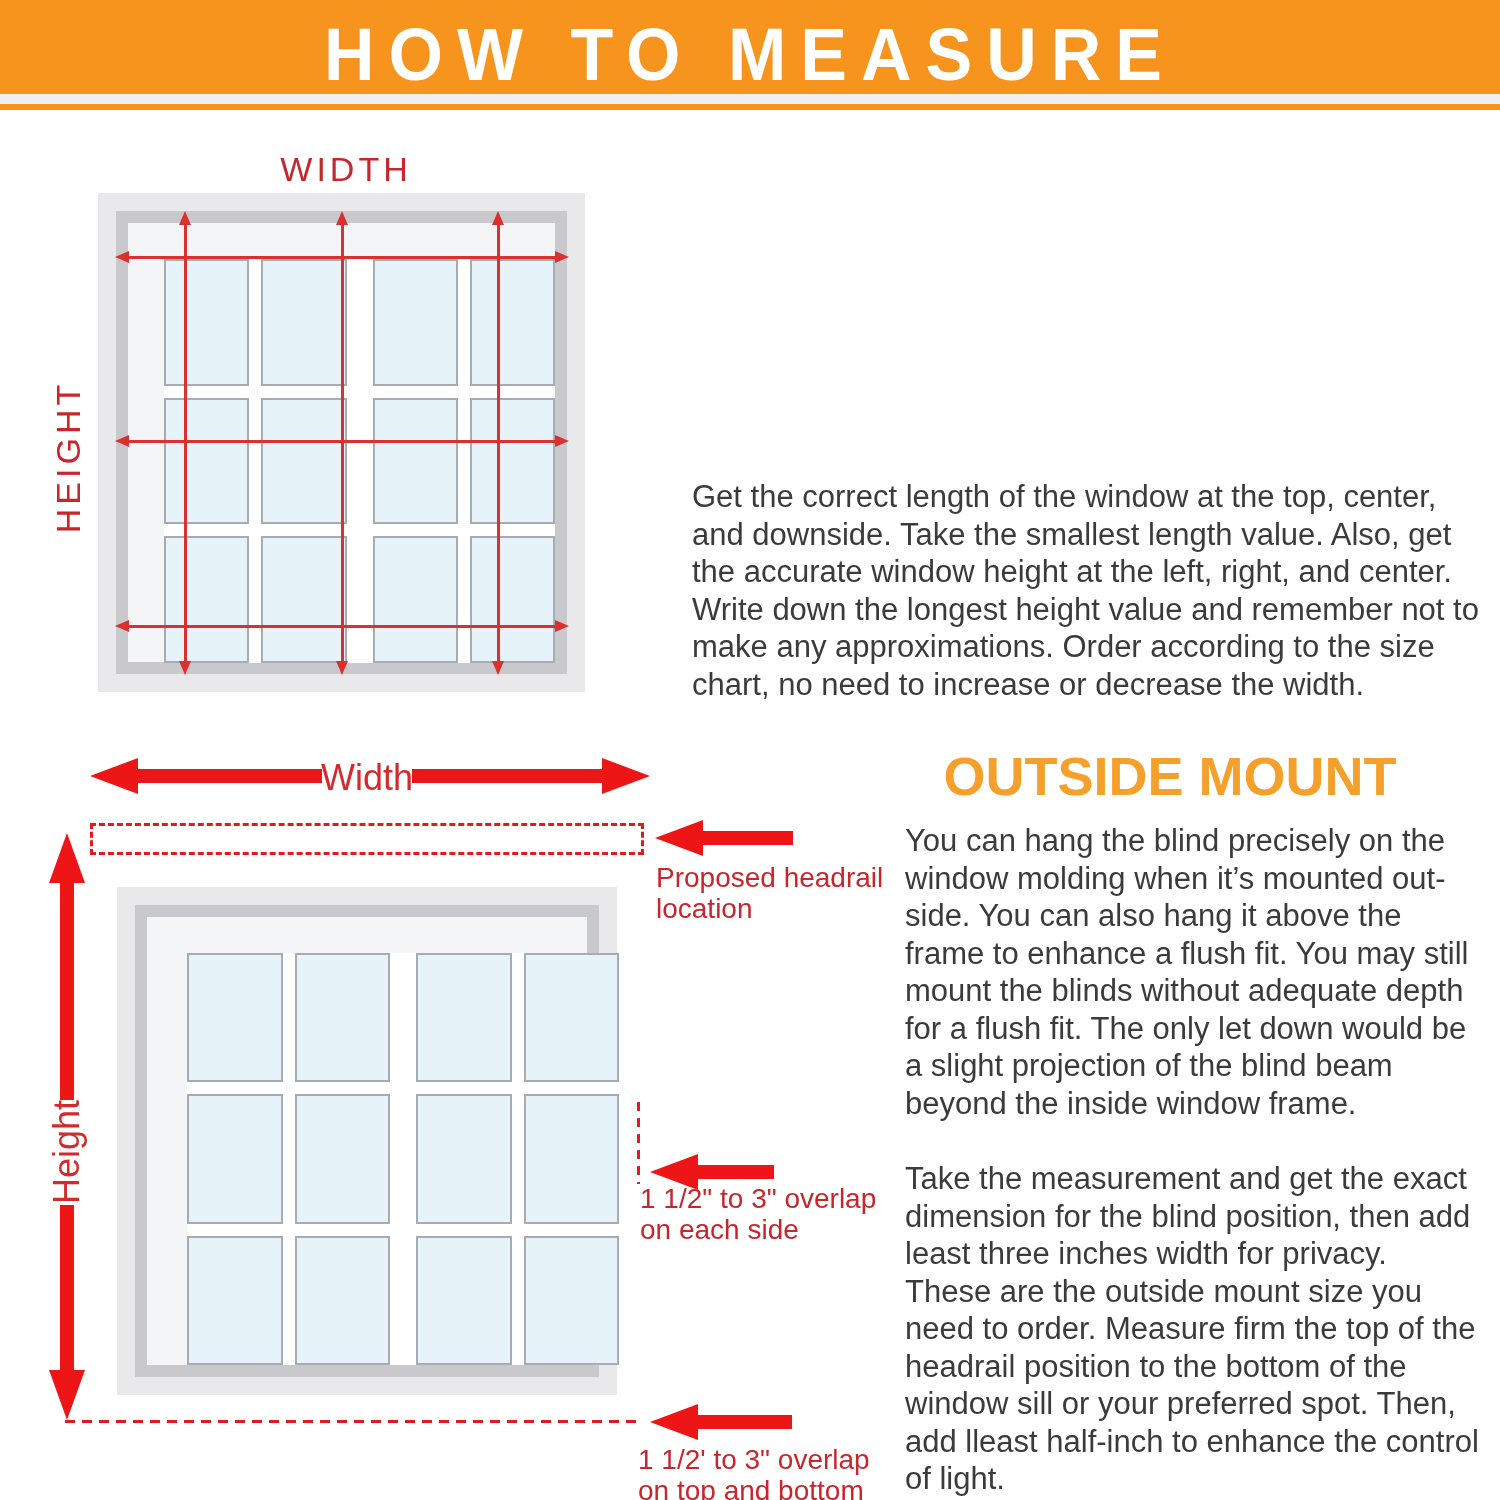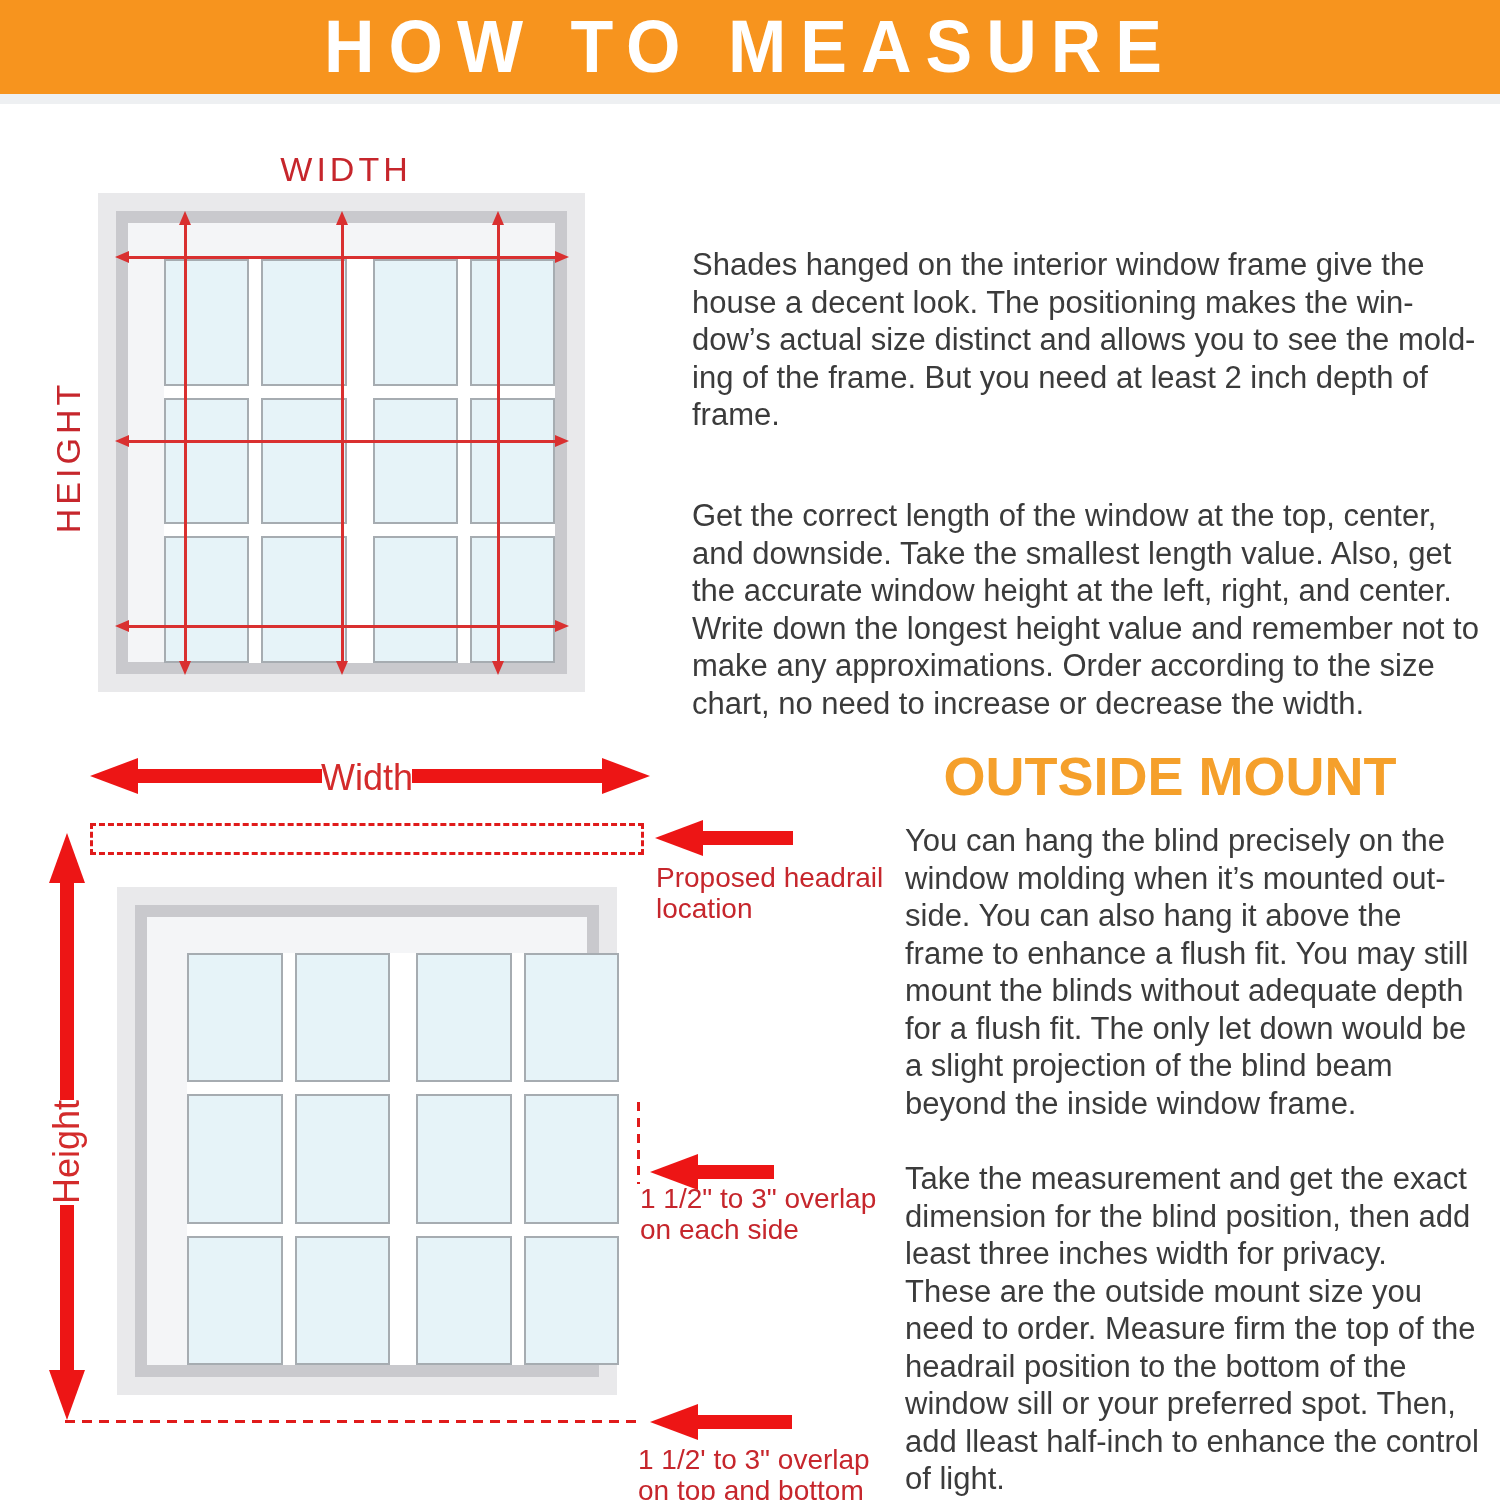--- a/index.html
+++ b/index.html
@@ -1,20 +1,20 @@
 <!DOCTYPE html>
 <html><head>
 <meta charset="utf-8">
 <style>
   html,body{margin:0;padding:0;background:#fff;}
   #page{position:relative;width:1500px;height:1500px;background:#ffffff;overflow:hidden;
         font-family:"Liberation Sans", sans-serif;}
 
   
-  .banner{position:absolute;left:0;top:0;width:1500px;height:94px;background:#F7941E;
+  .banner{position:absolute;left:0;top:0;width:1500px;height:110px;background:#F7941E;
           display:flex;align-items:center;justify-content:center;}
   .banner-title{color:#ffffff;font-weight:700;font-size:70px;letter-spacing:0.20em;
                 transform:scaleY(1.05);white-space:nowrap;}
   .banner-strip{position:absolute;left:0;top:94px;width:1500px;height:10px;background:#eef0f2;}
 
   
   .win{position:absolute;background:#e9e9eb;}
   .win-b2{position:absolute;inset:18px;background:#c9c9cd;}
   .win-inner{position:absolute;inset:12px;background:#f4f5f7;}
   .sash{position:absolute;background:#ffffff;display:flex;}
@@ -103,26 +103,21 @@
   </div>
 
   <div class="ha" style="left:128px;top:256px;width:428px;"></div>
   <div class="ha" style="left:128px;top:440px;width:428px;"></div>
   <div class="ha" style="left:128px;top:625px;width:428px;"></div>
 
   <div class="va" style="left:184px;top:224px;height:438px;"></div>
   <div class="va" style="left:341px;top:224px;height:438px;"></div>
   <div class="va" style="left:497px;top:224px;height:438px;"></div>
 
-  <div class="body-text" style="left:692px;top:246px;width:780px;">Shades hanged on the interior window frame give the
-house a decent look. The positioning makes the win-
-dow’s actual size distinct and allows you to see the mold-
-ing of the frame. But you need at least 2 inch depth of
-frame.</div>
-  <div class="body-text" style="left:692px;top:478px;width:780px;margin-top:19px;">Get the correct length of the window at the top, center,
+  <div class="body-text" style="left:692px;top:478px;width:780px;">Get the correct length of the window at the top, center,
 and downside. Take the smallest length value. Also, get
 the accurate window height at the left, right, and center.
 Write down the longest height value and remember not to
 make any approximations. Order according to the size
 chart, no need to increase or decrease the width.</div>
 
   <div class="section-heading" style="left:1170px;top:745px;">OUTSIDE MOUNT</div>
   <div class="body-text" style="left:905px;top:822px;width:600px;">You can hang the blind precisely on the
 window molding when it’s mounted out-
 side. You can also hang it above the

